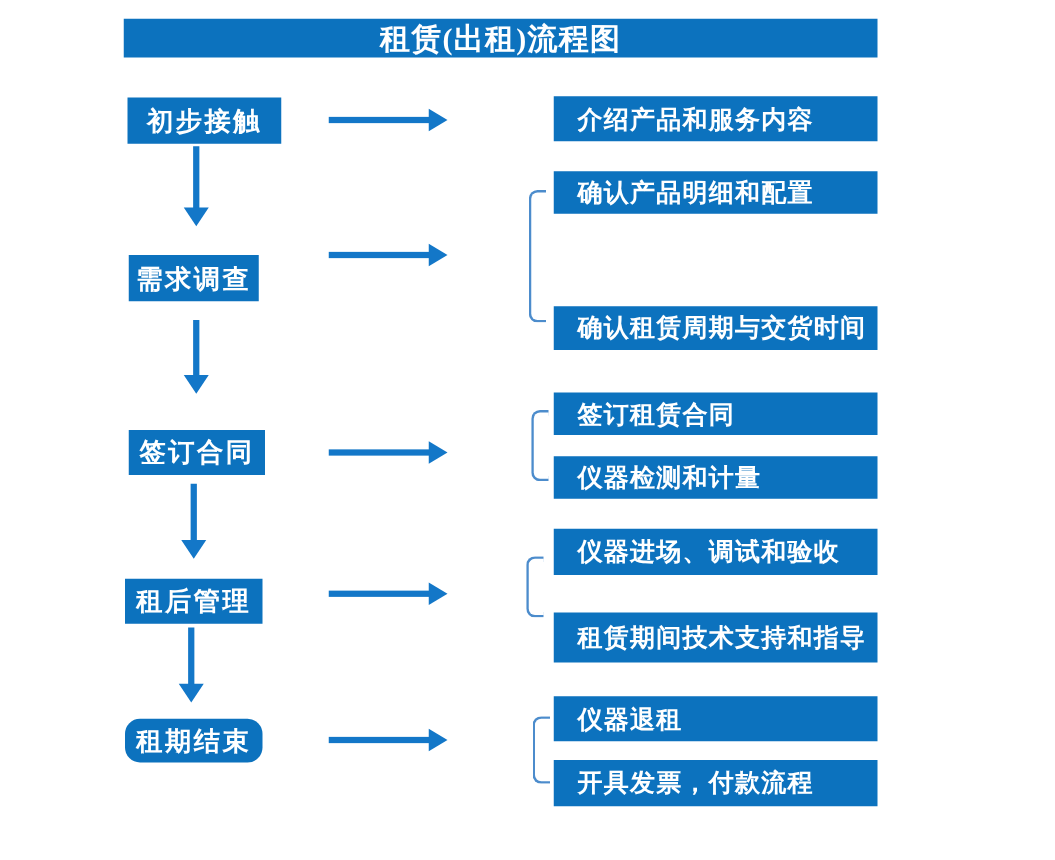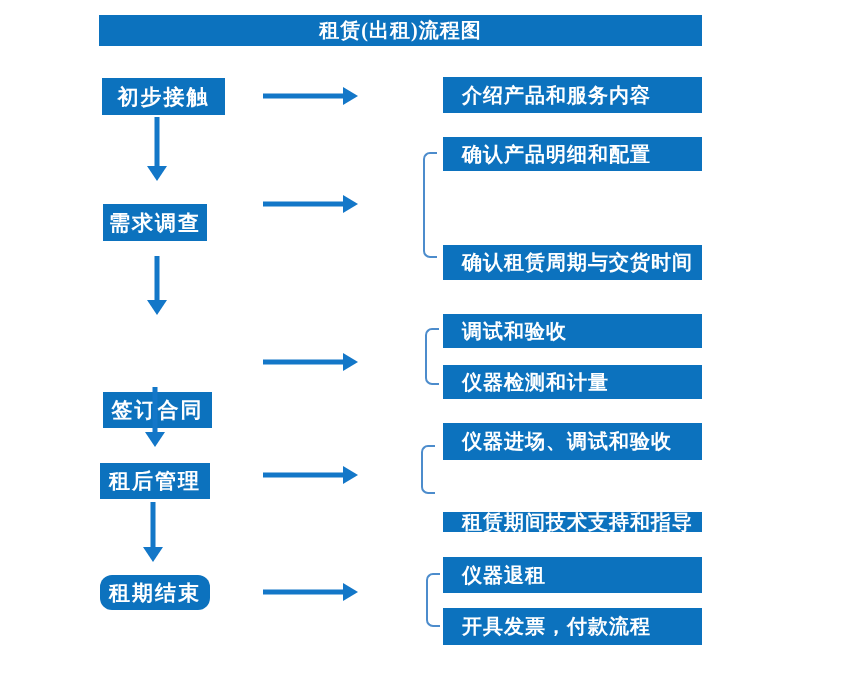--- a/index.html
+++ b/index.html
@@ -22,21 +22,21 @@
     height: 688px;
     background: var(--bg);
     overflow: hidden;
   }
   .title-bar {
     position: absolute;
     left: 99px; top: 15px;
     width: 603px; height: 31px;
     background: var(--primary-blue);
     color: var(--text-white);
-    font-size: 20px;
+    font-size: 24px;
     font-weight: bold;
     display: flex;
     align-items: center;
     justify-content: center;
     letter-spacing: 1px;
   }
   .step-box {
     position: absolute;
     background: var(--primary-blue);
     color: var(--text-white);
@@ -107,21 +107,21 @@
 </style>
 </head>
 <body>
 
 <div class="canvas">
 
   <div class="title-bar">租赁(出租)流程图</div>
 
   <div class="step-box" style="left:102px; top:78px; width:123px; height:37px;">初步接触</div>
   <div class="step-box" style="left:103px; top:204px; width:104px; height:37px;">需求调查</div>
-  <div class="step-box" style="left:103px; top:344px; width:109px; height:36px;margin-top:48px;">签订合同</div>
+  <div class="step-box" style="left:103px; top:344px; width:109px; height:36px;">签订合同</div>
   <div class="step-box" style="left:100px; top:463px; width:110px; height:36px;">租后管理</div>
   <div class="step-box" style="left:100px; top:575px; width:110px; height:35px;border-radius:12px;">租期结束</div>
 
   <div class="v-arrow" style="left:147px; top:117px; height:64px;">
     <div class="shaft"></div>
     <div class="head"></div>
   </div>
   <div class="v-arrow" style="left:147px; top:256px; height:59px;">
     <div class="shaft"></div>
     <div class="head"></div>
@@ -159,22 +159,22 @@
   <div class="bracket" style="left:423px; top:152px; height:106px;"></div>
   <div class="bracket" style="left:425px; top:328px; height:57px;"></div>
   <div class="bracket" style="left:421px; top:445px; height:49px;"></div>
   <div class="bracket" style="left:426px; top:573px; height:54px;"></div>
 
   <div class="detail-box" style="top:77px; height:36px;">介绍产品和服务内容</div>
 
   <div class="detail-box" style="top:137px; height:34px;">确认产品明细和配置</div>
   <div class="detail-box" style="top:245px; height:35px;">确认租赁周期与交货时间</div>
 
-  <div class="detail-box" style="top:314px; height:34px;">调试和验收</div>
+  <div class="detail-box" style="top:314px; height:34px;">签订租赁合同</div>
   <div class="detail-box" style="top:365px; height:34px;">仪器检测和计量</div>
 
   <div class="detail-box" style="top:423px; height:37px;">仪器进场、调试和验收</div>
-  <div class="detail-box" style="top:512px; height:20px;">租赁期间技术支持和指导</div>
+  <div class="detail-box" style="top:490px; height:40px;">租赁期间技术支持和指导</div>
 
   <div class="detail-box" style="top:557px; height:36px;">仪器退租</div>
   <div class="detail-box" style="top:608px; height:37px;">开具发票，付款流程</div>
 
 </div>
 
 </body></html>

